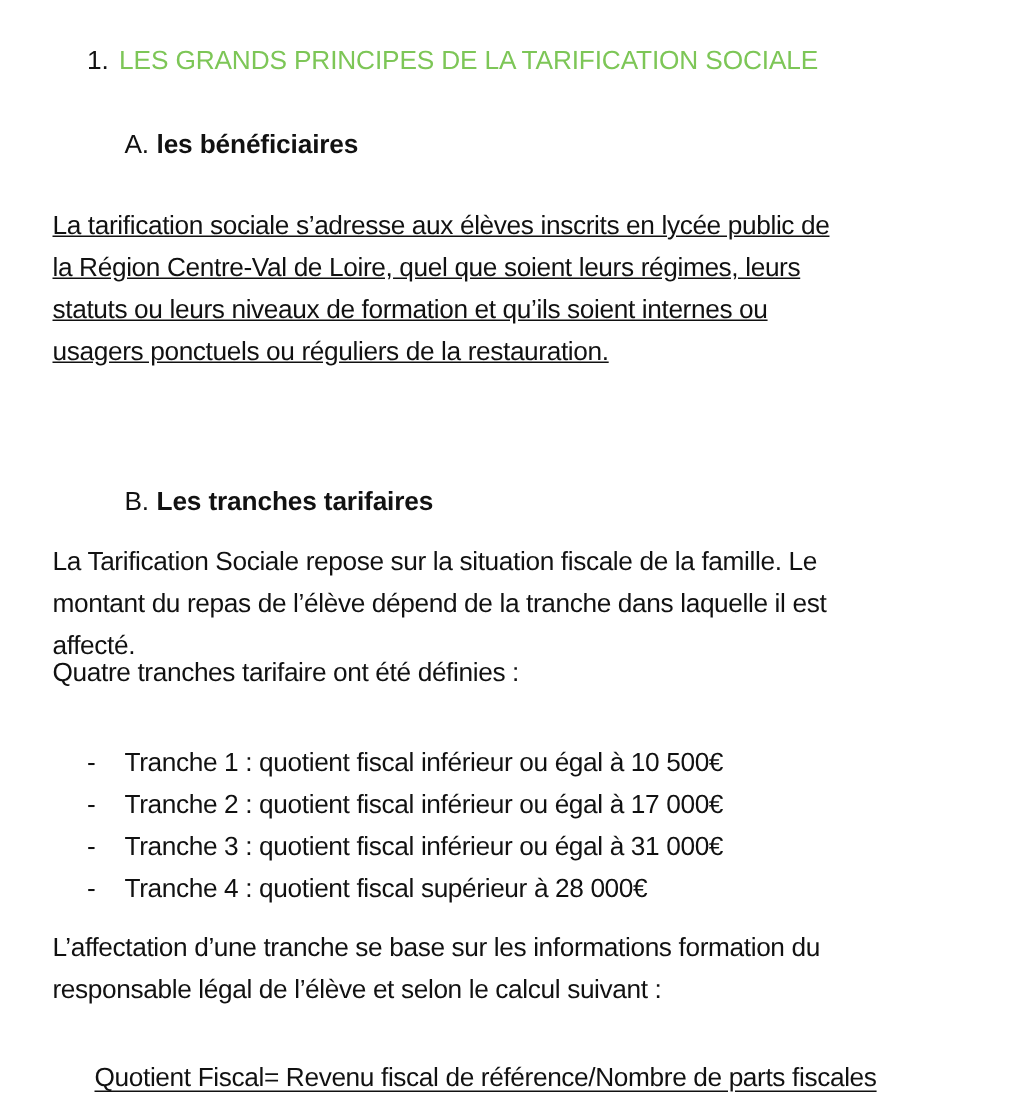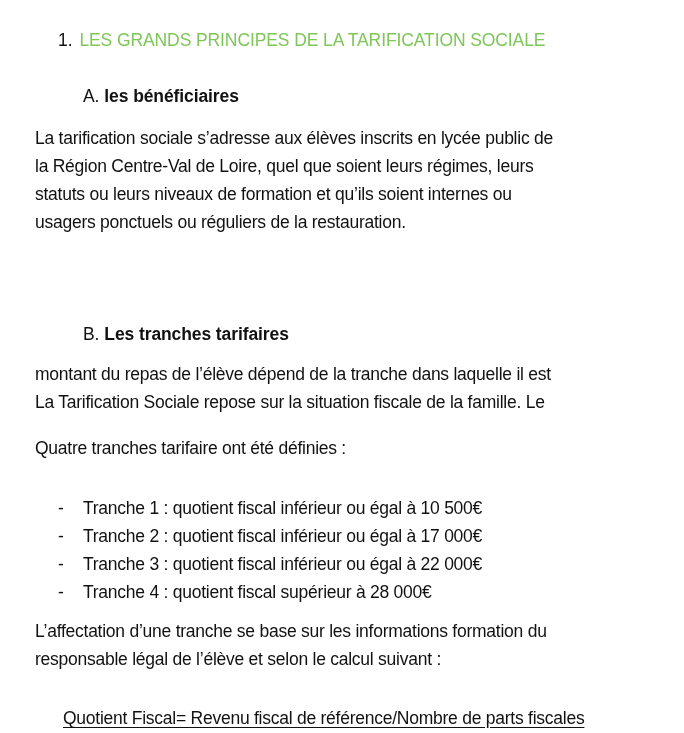--- a/index.html
+++ b/index.html
@@ -72,51 +72,52 @@
 <div class="page">
 
   <div class="abs h1">
     <span class="num">1.</span><span class="title">LES GRANDS PRINCIPES DE LA TARIFICATION SOCIALE</span>
   </div>
 
   <div class="abs h2" style="top:84px;">
     <span class="letter">A.</span><span class="label">les bénéficiaires</span>
   </div>
 
-  <div class="abs para" style="top:124px;">
+  <div class="abs para" style="top:136px;text-decoration:underline;">
     <span class="line">La tarification sociale s’adresse aux élèves inscrits en lycée public de</span>
     <span class="line">la Région Centre-Val de Loire, quel que soient leurs régimes, leurs</span>
     <span class="line">statuts ou leurs niveaux de formation et qu’ils soient internes ou</span>
     <span class="line">usagers ponctuels ou réguliers de la restauration.</span>
   </div>
 
 
   <div class="abs h2" style="top:322px;">
     <span class="letter">B.</span><span class="label">Les tranches tarifaires</span>
   </div>
 
   <div class="abs para" style="top:360px;">
+    <span class="line">La Tarification Sociale repose sur la situation fiscale de la famille. Le</span>
     <span class="line">montant du repas de l’élève dépend de la tranche dans laquelle il est</span>
-    <span class="line">La Tarification Sociale repose sur la situation fiscale de la famille. Le</span>
+    <span class="line">affecté.</span>
   </div>
 
   <div class="abs para" style="top:434px;">Quatre tranches tarifaire ont été définies :</div>
 
   <ul class="abs list" style="top:494px;">
     <li>
       <span class="dash">-</span>
       <span>Tranche 1 : quotient fiscal inférieur ou égal à 10 500€</span>
     </li>
     <li>
       <span class="dash">-</span>
       <span>Tranche 2 : quotient fiscal inférieur ou égal à 17 000€</span>
     </li>
     <li>
       <span class="dash">-</span>
-      <span>Tranche 3 : quotient fiscal inférieur ou égal à 22 000€</span>
+      <span>Tranche 3 : quotient fiscal inférieur ou égal à 31 000€</span>
     </li>
     <li>
       <span class="dash">-</span>
       <span>Tranche 4 : quotient fiscal supérieur à 28 000€</span>
     </li>
   </ul>
 
   <div class="abs para" style="top:617px;">
     <span class="line">L’affectation d’une tranche se base sur les informations formation du</span>
     <span class="line">responsable légal de l’élève et selon le calcul suivant :</span>

